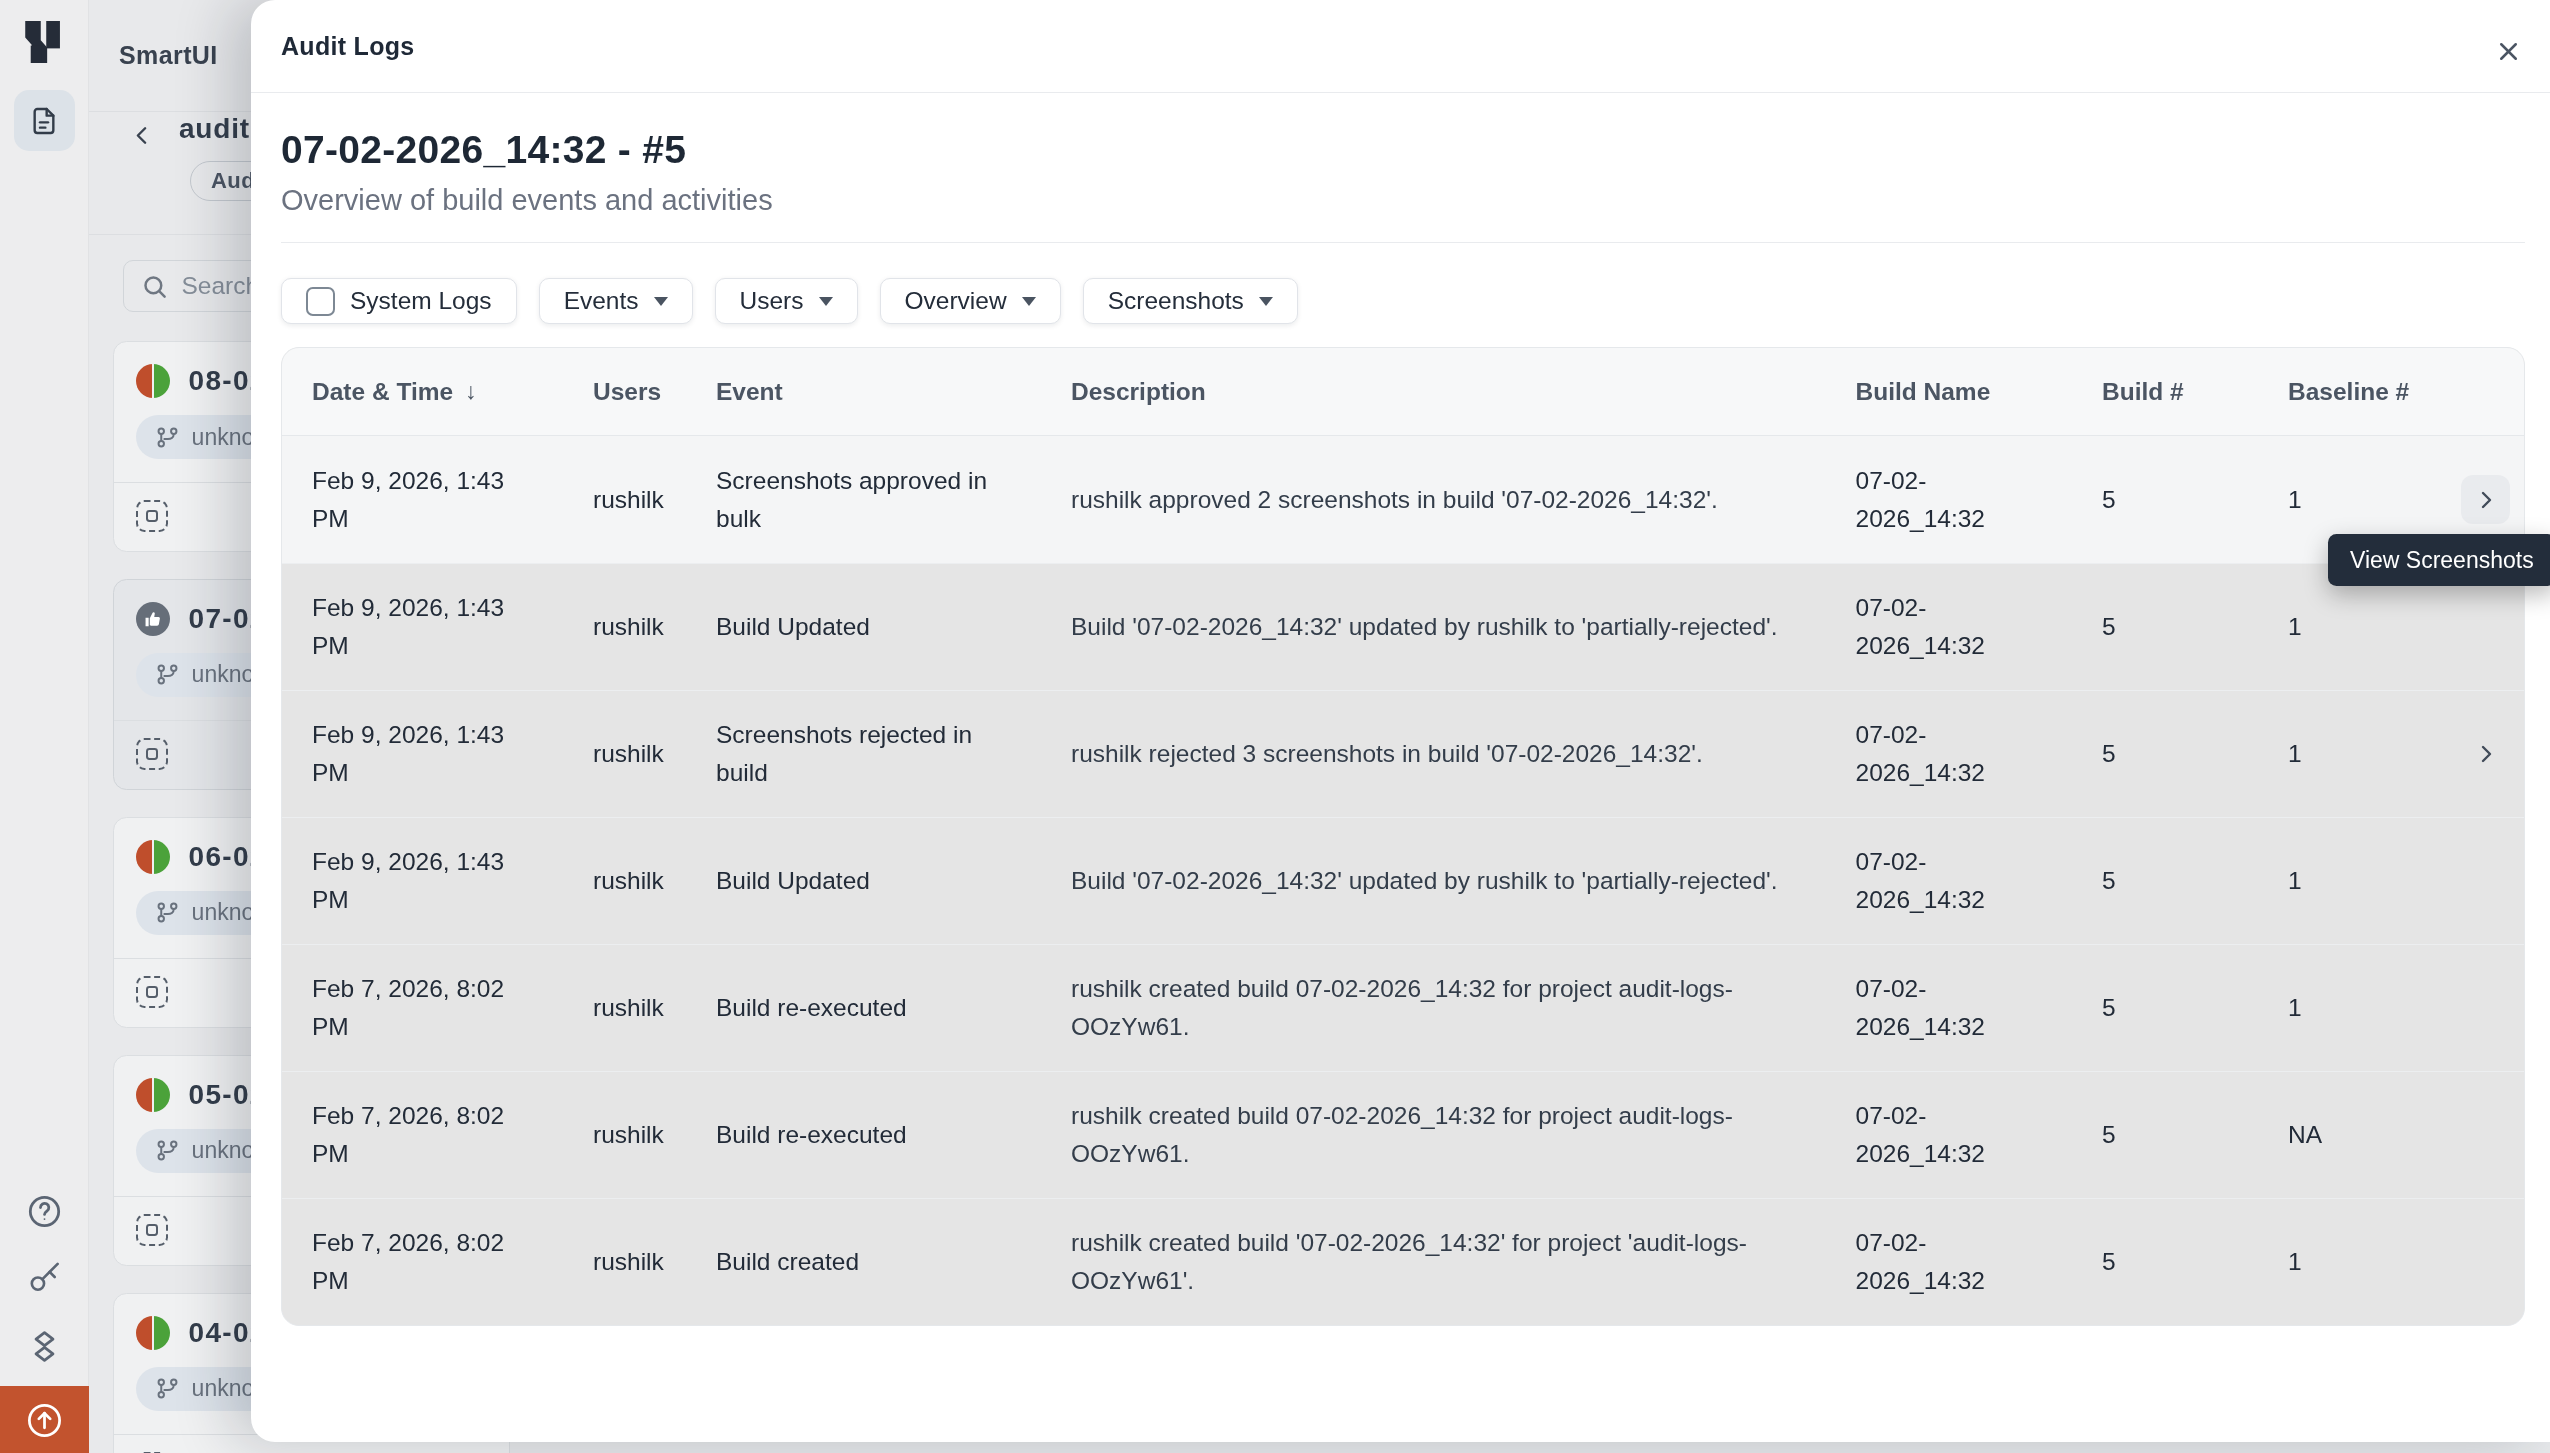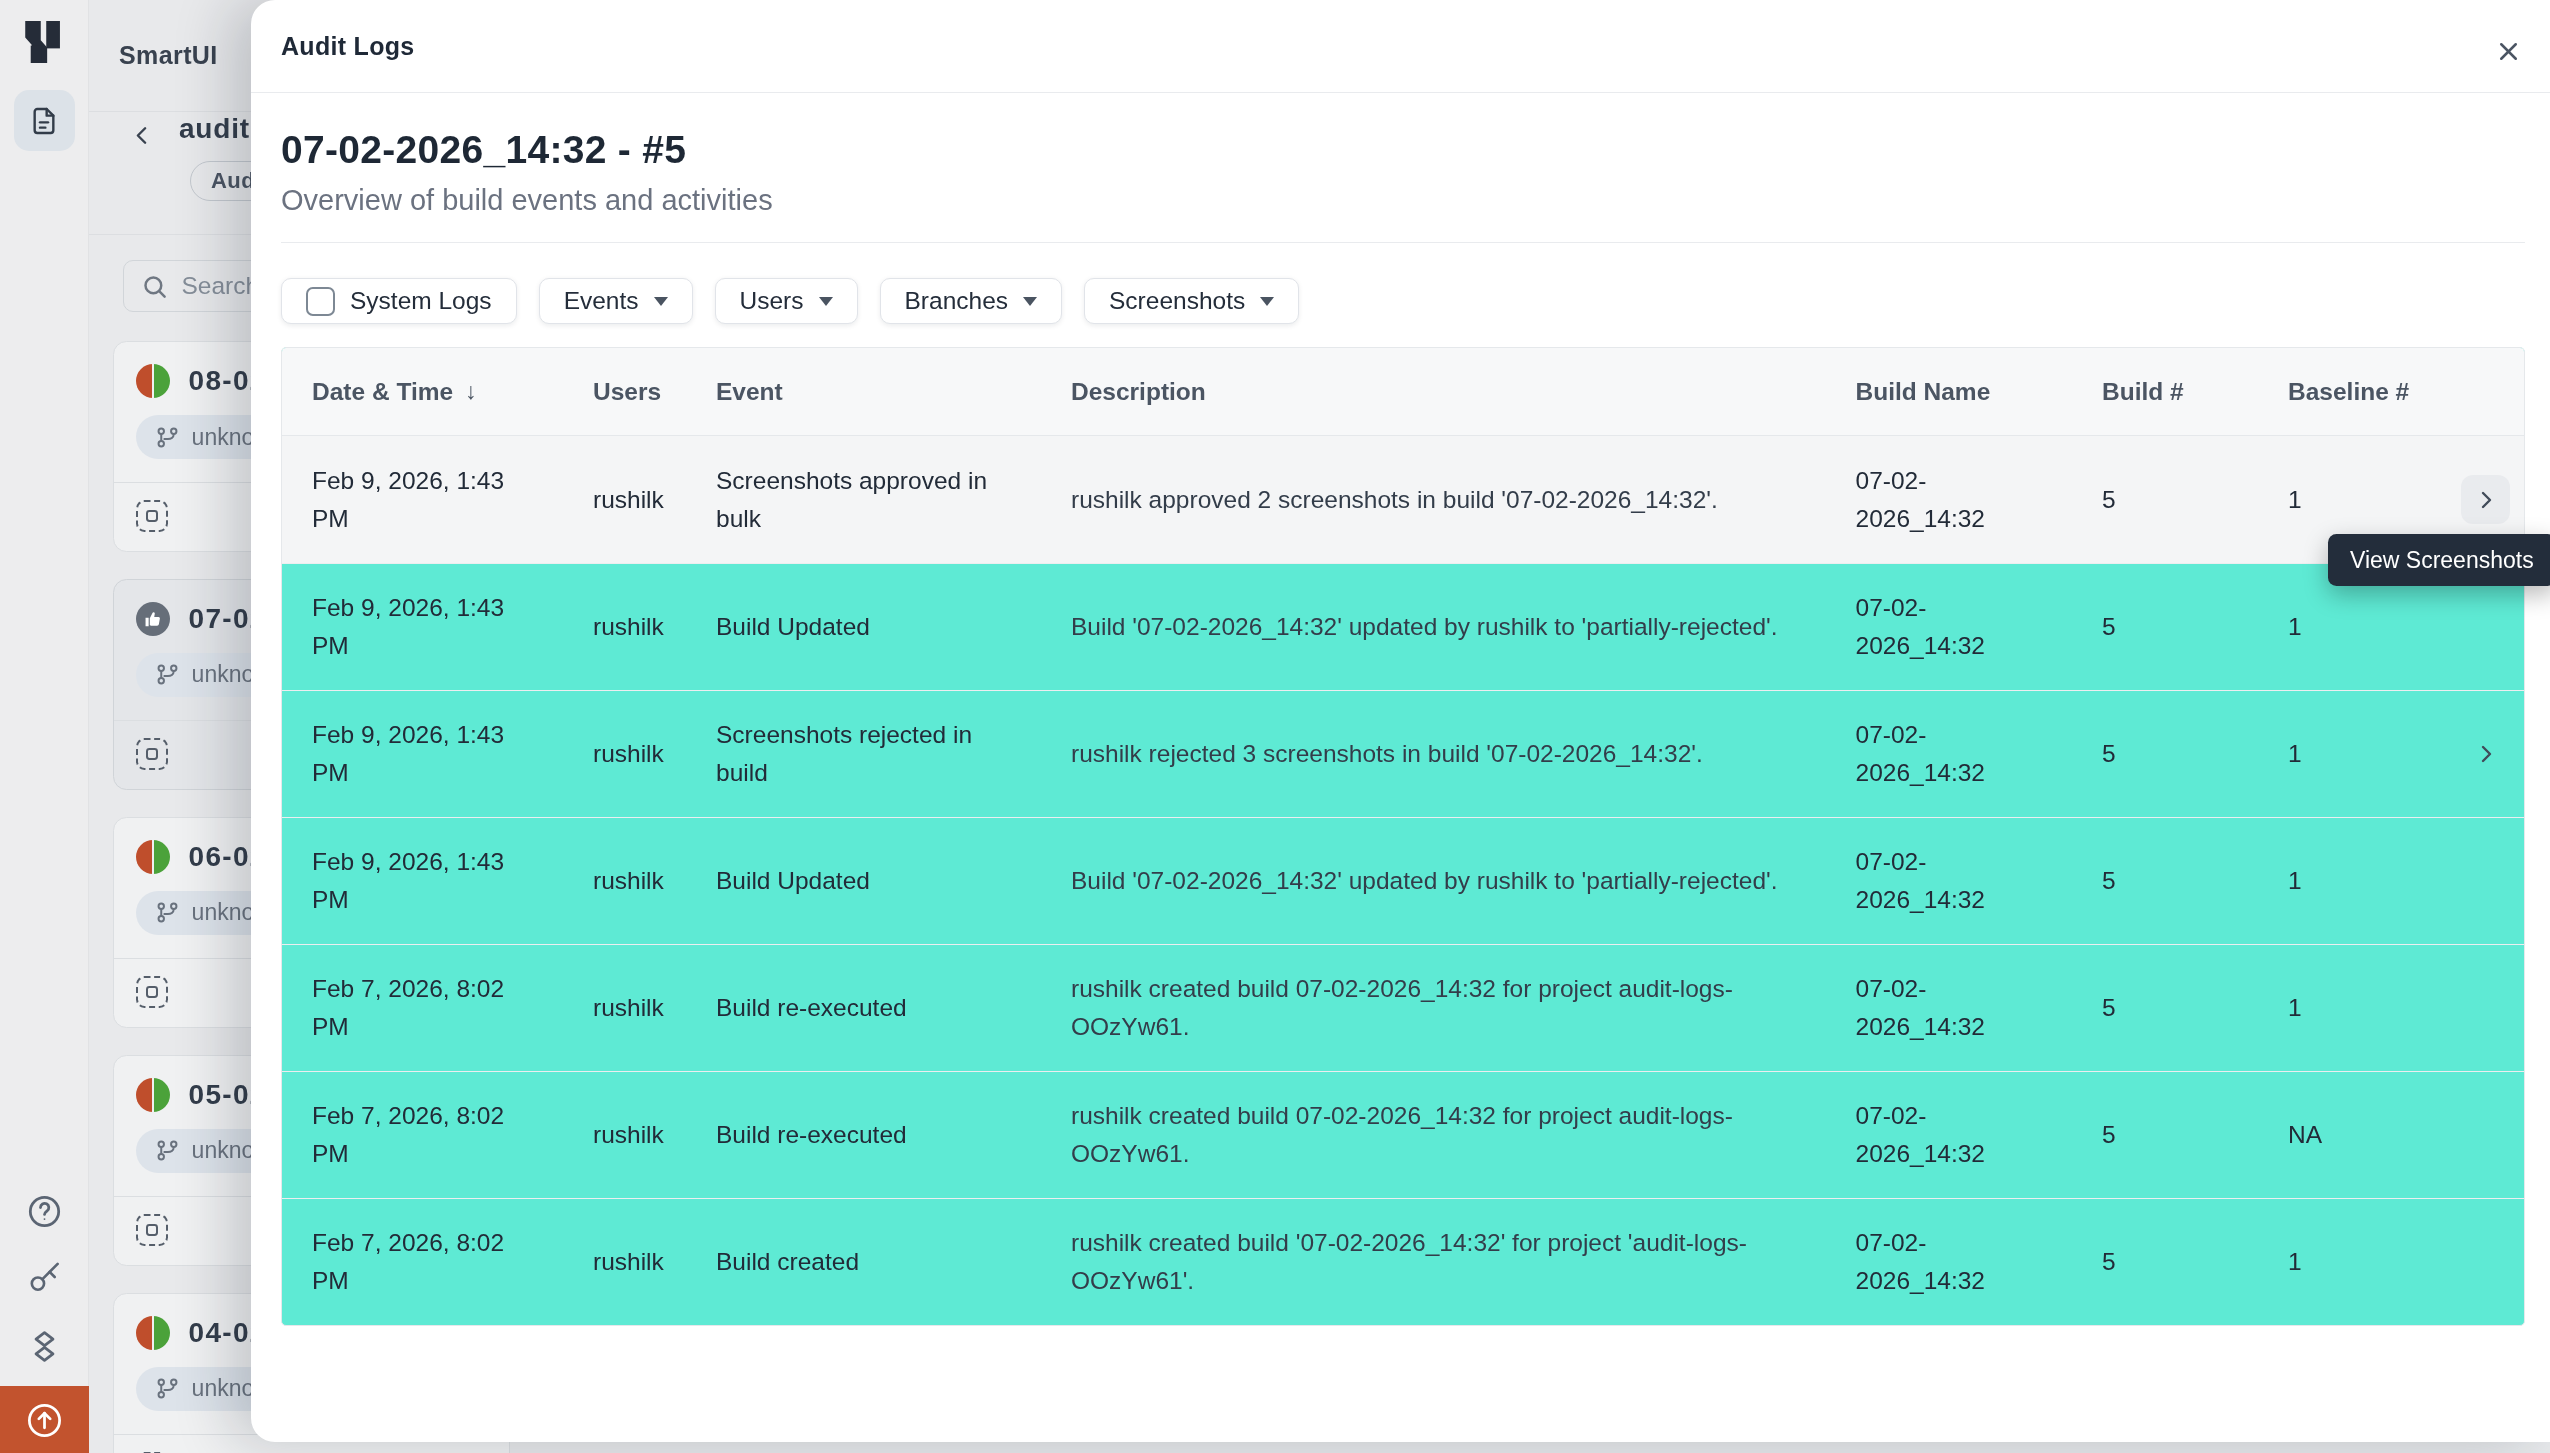--- a/index.html
+++ b/index.html
@@ -45,21 +45,21 @@
   .modal-header h2 { font-size:25px; font-weight:700; color:#1f2937; letter-spacing:0.3px;text-align:right; }
   .close-btn { position:absolute; right:22px; top:32px; width:39px; height:39px; display:flex; align-items:center; justify-content:center; cursor:pointer; background:none; border:none; }
   .title-sec { margin:0 25px 0 30px; padding:35px 0 25px; border-bottom:0.8px solid #e9ebee; }
   .m-title { font-size:39px; font-weight:700; color:#1e2835; letter-spacing:0.3px; }
   .m-sub { margin-top:12px; font-size:29px; color:#6b7280; }
   .filters { margin:35px 25px 0 30px; display:flex; gap:22px; align-items:center; }
   .fbtn { height:46px; background:#fff; border:0.8px solid #e1e4e9; border-radius:10px; box-shadow:0 1.7px 5px rgba(16,24,40,.08); display:inline-flex; align-items:center; gap:15px; padding:0 24px; font-size:24.5px; color:#242d3a; font-weight:500; font-family:inherit; cursor:pointer; }
   .checkbox { width:29px; height:29px; border:2.5px solid #7d8894; border-radius:6.8px; background:#fff; }
   .caret { width:0; height:0; border-left:7.6px solid transparent; border-right:7.6px solid transparent; border-top:9.3px solid #4a5461; }
 
-  .table { position:absolute; left:30px; top:347px; width:2244px; border:0.8px solid #e5e8eb; border-radius:5px; background:#5eead4; overflow:hidden; }
+  .table { position:absolute; left:30px; top:347px; width:2244px; border:0.8px solid #e5e8eb; border-radius:18px; background:#e5e5e5; overflow:hidden; }
   .grid { display:grid; grid-template-columns:284px 123px 355px 803px 228px 186px 186px 1fr; align-items:center; }
   .thead { height:88px; background:#f7f8f9; border-bottom:0.8px solid #e5e8eb; color:#4b5563; font-size:24.5px; font-weight:600; }
   .trow { height:127px; font-size:24.5px; color:#222b38; border-top:0.8px solid #eceef0; cursor:pointer; }
   .trow:first-child { border-top:none; }
   .trow.hl { background:#f4f5f6; }
   .td,.th { padding-left:27px; }
   .c1 { padding-left:30px; } .c5 { padding-left:8.5px; }
   .th-sort { display:flex; align-items:center; gap:12px; }
   .sort-arrow { font-size:23px; color:#4b5563; }
   .wrap { display:inline-block; line-height:1.55; }
@@ -267,21 +267,21 @@
     <span id="dropdowns" style="display:inline-flex; gap:22px;">
         <button class="fbtn">
           <span>Events</span>
           <span class="caret"></span>
         </button>
         <button class="fbtn">
           <span>Users</span>
           <span class="caret"></span>
         </button>
         <button class="fbtn">
-          <span>Branches</span>
+          <span>Overview</span>
           <span class="caret"></span>
         </button>
         <button class="fbtn">
           <span>Screenshots</span>
           <span class="caret"></span>
         </button>
       </span>
   </div>
 
   <div class="table">

